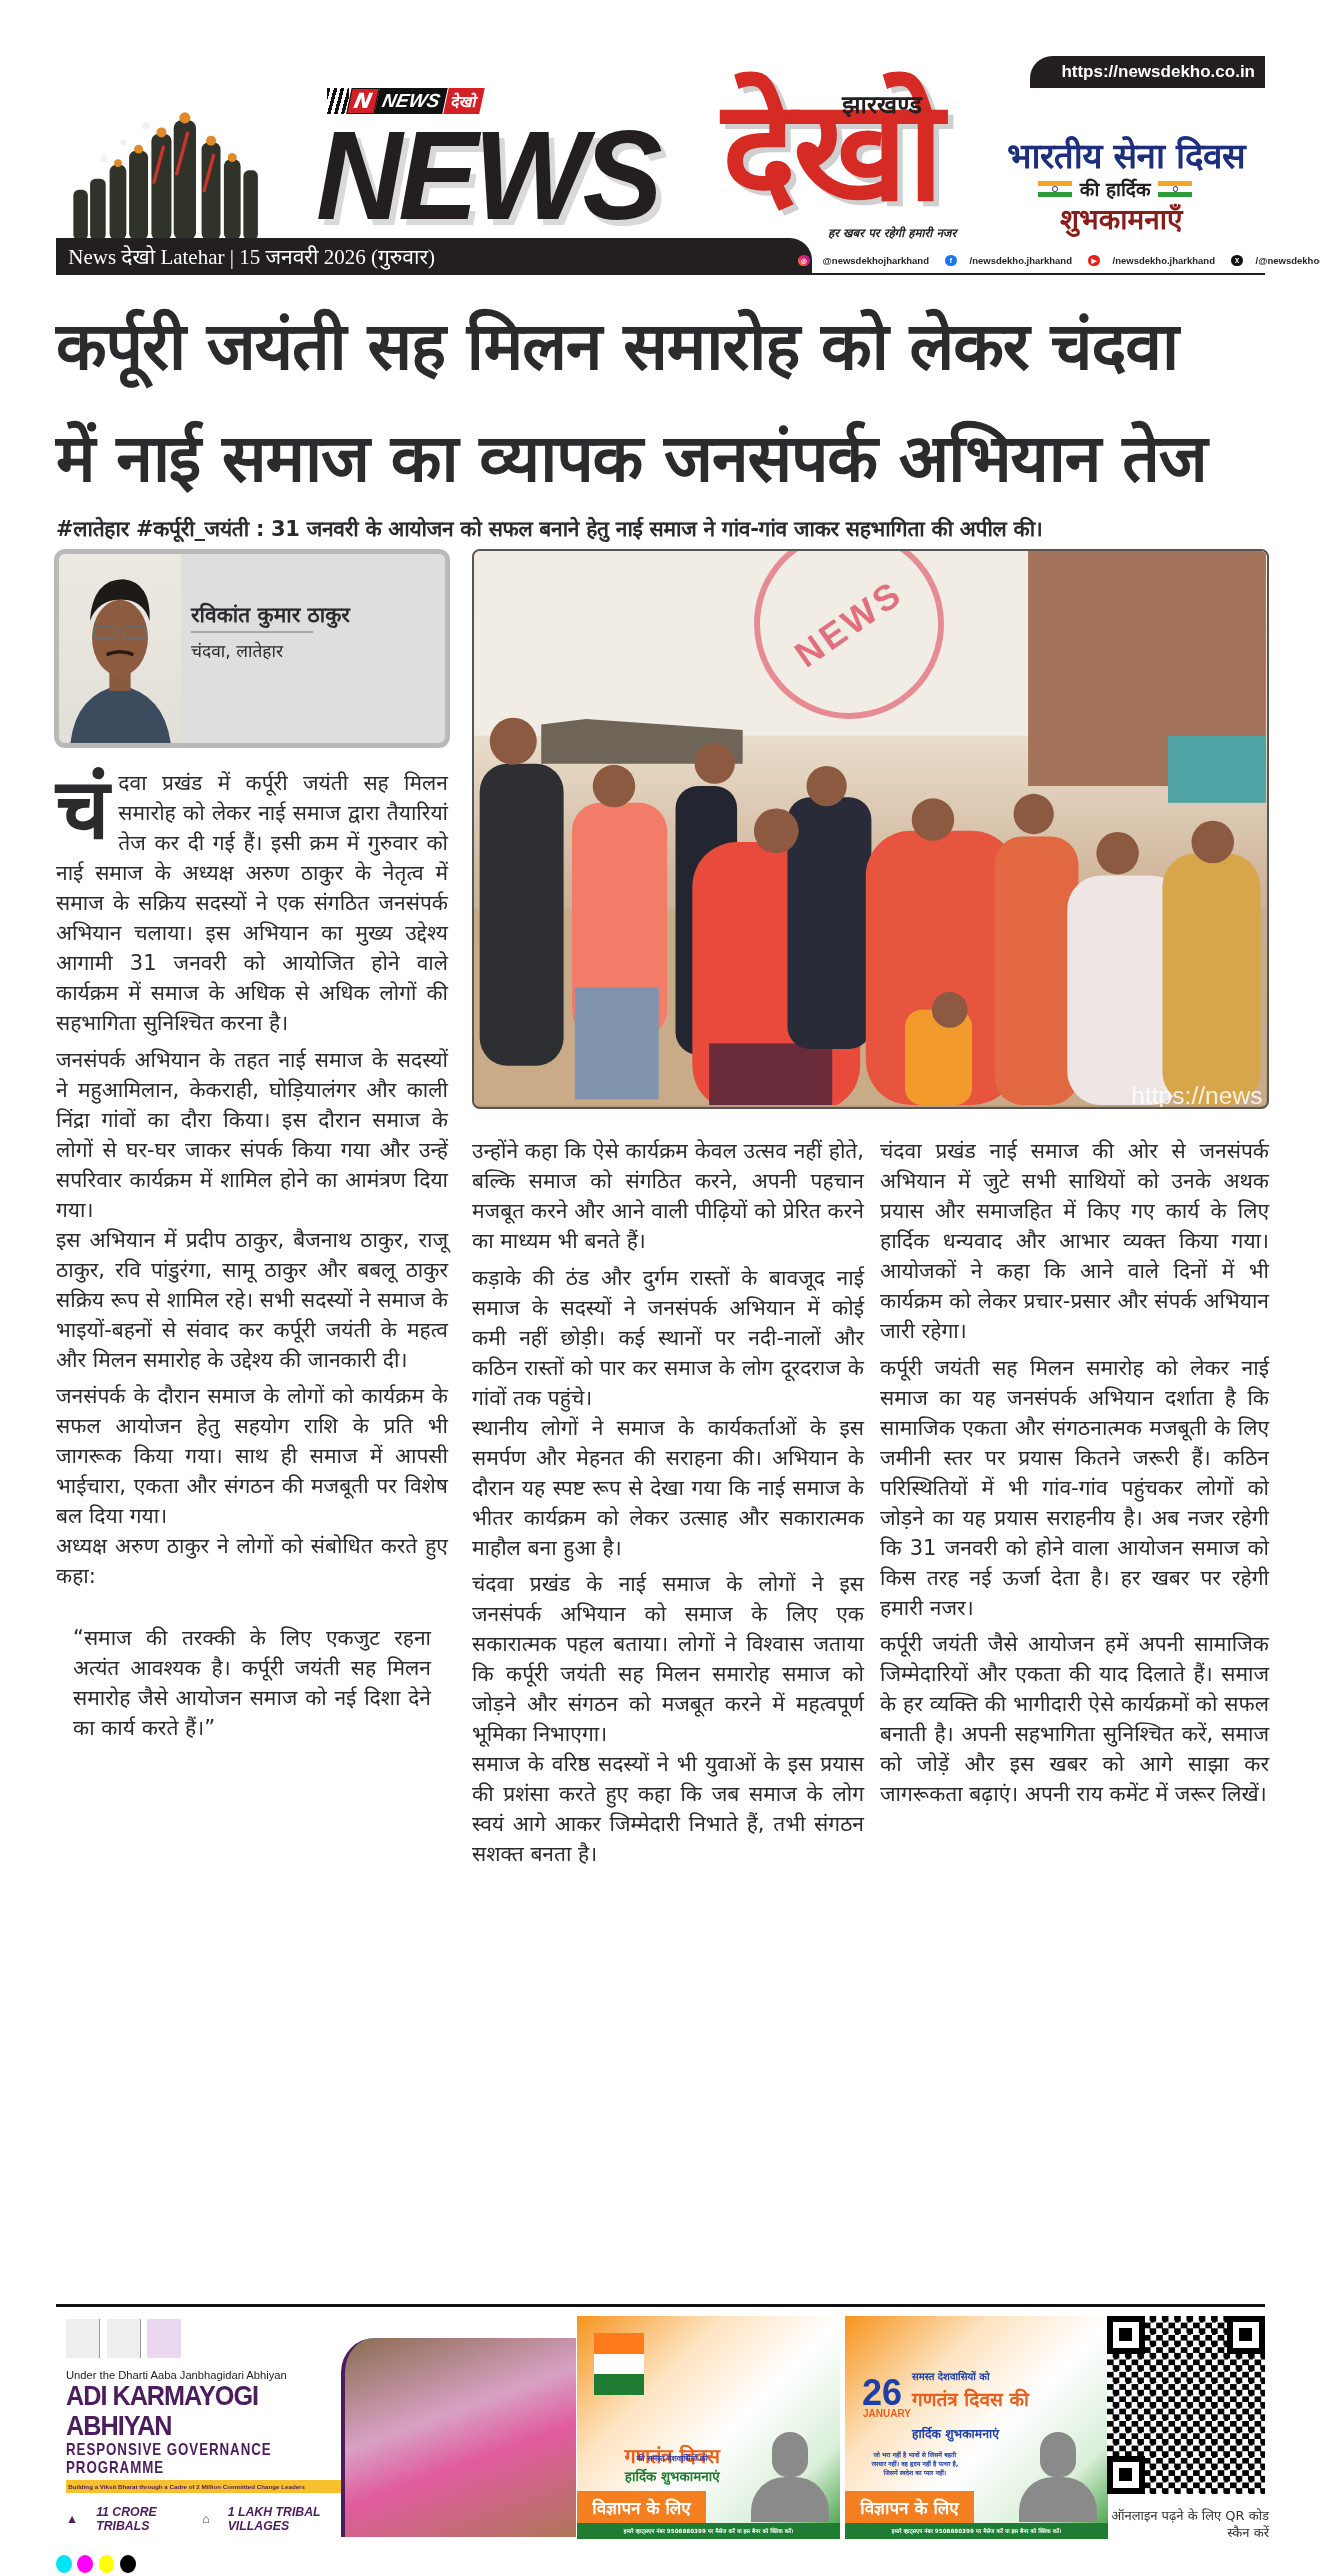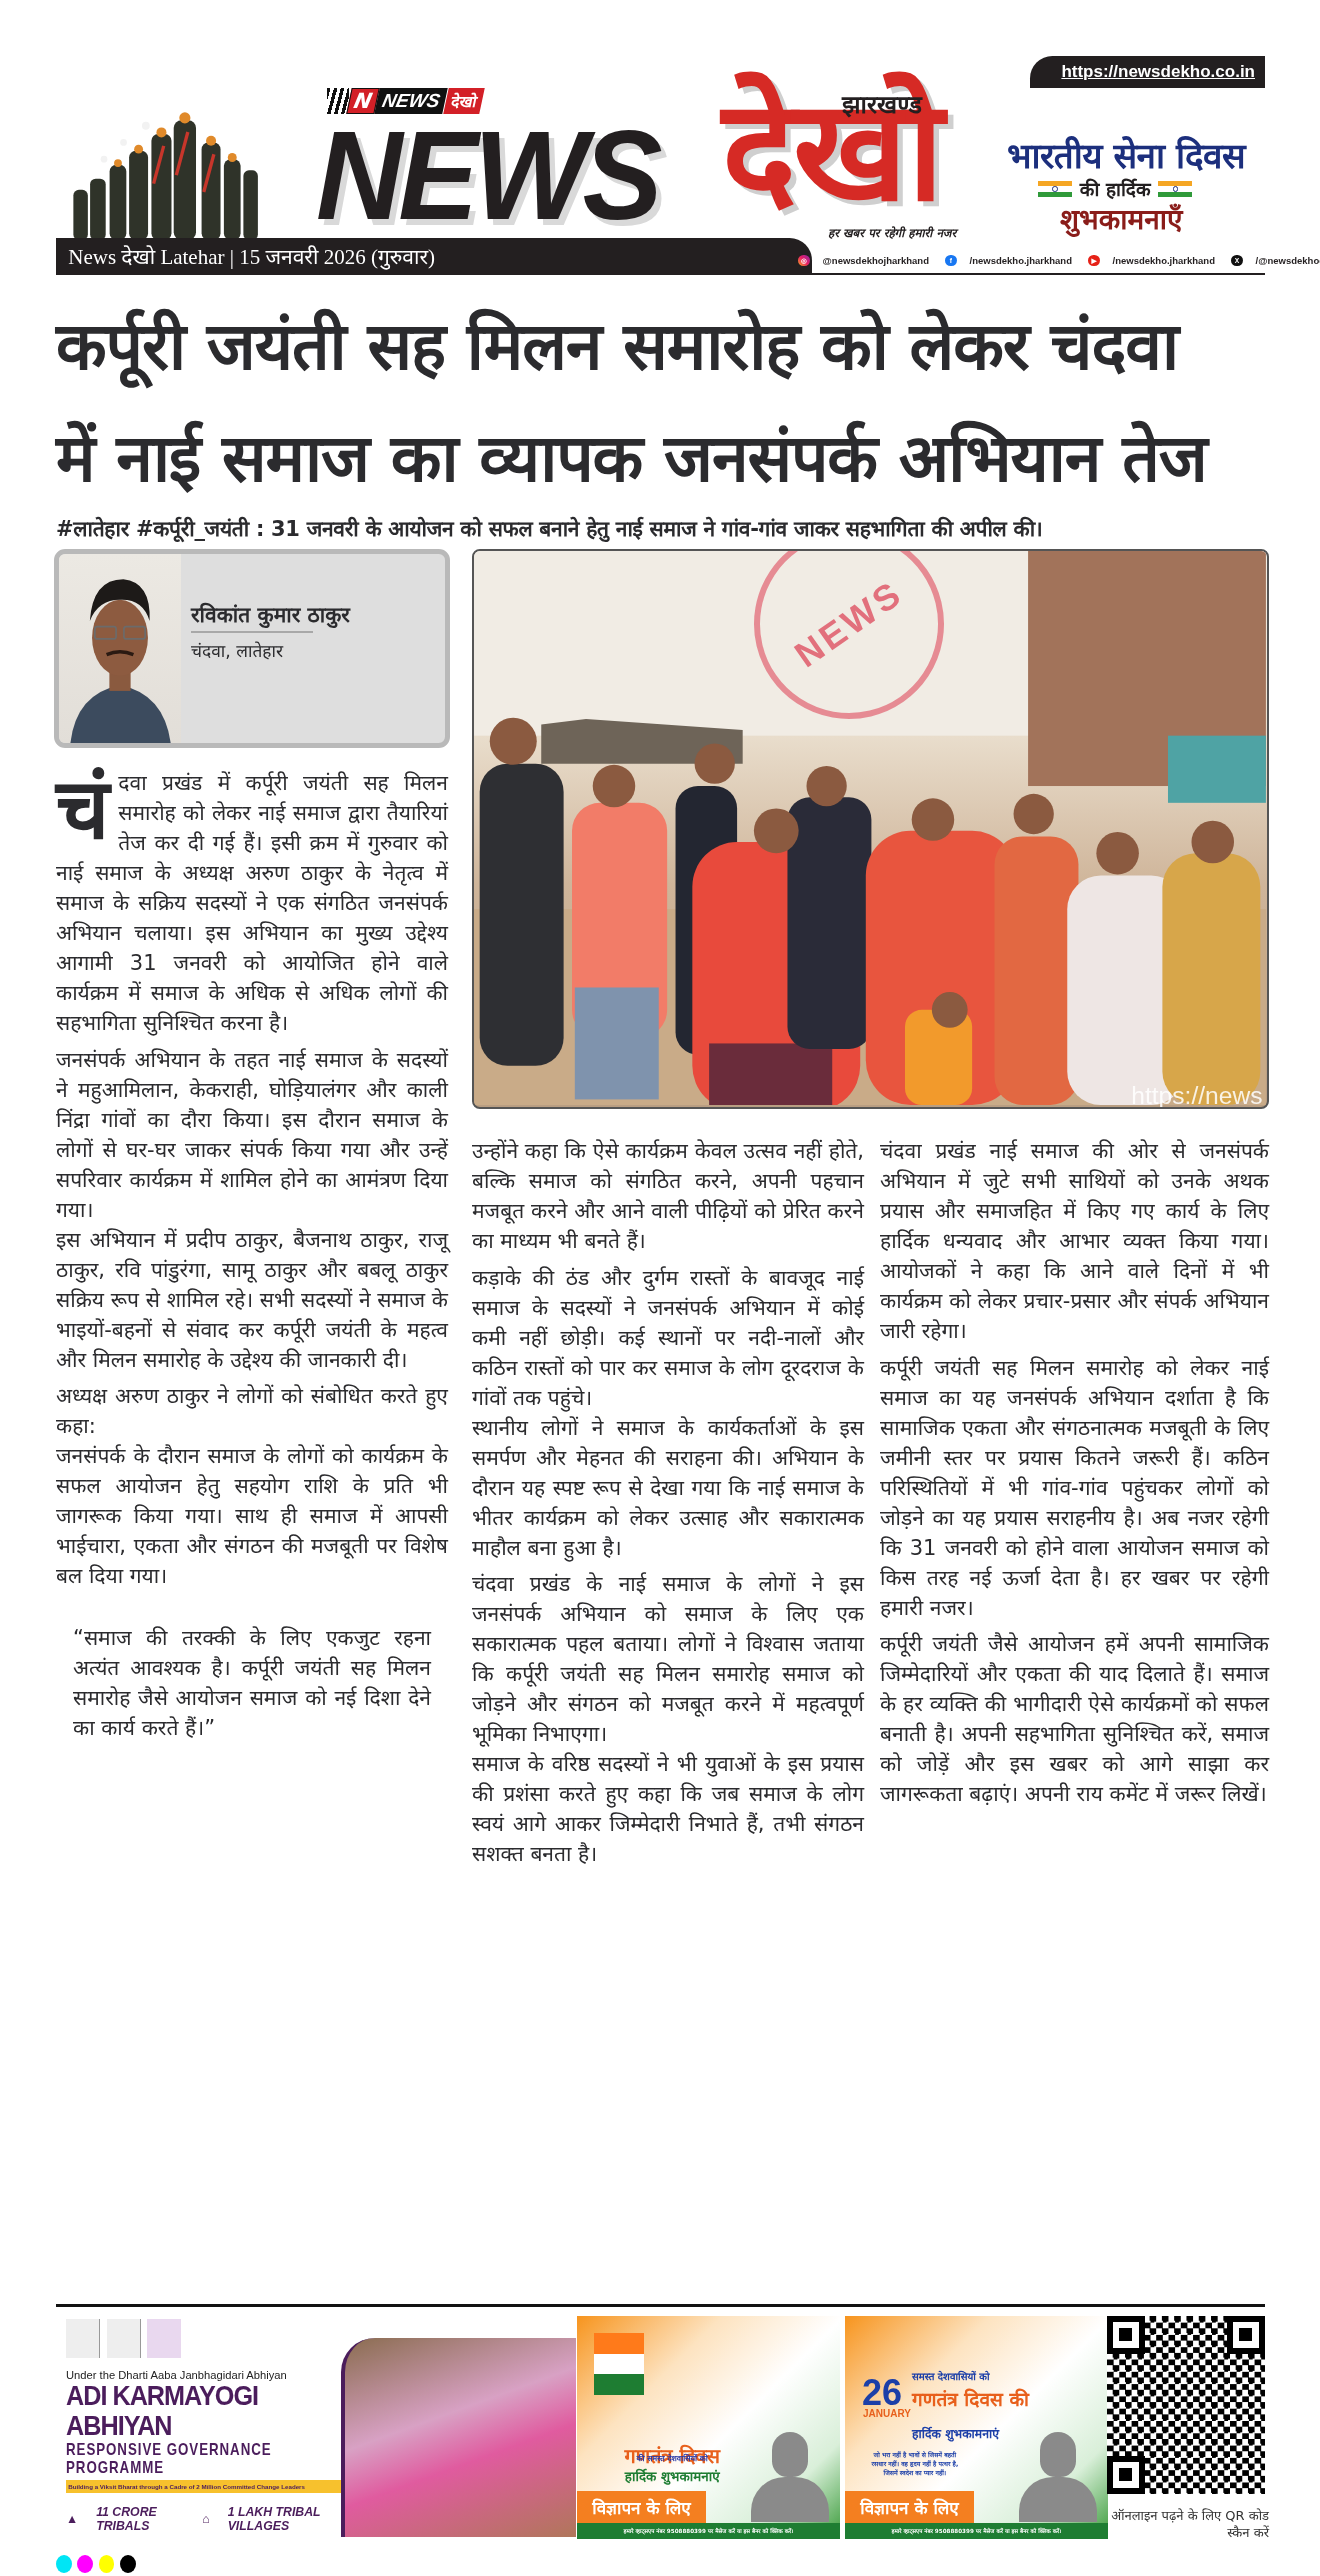--- a/index.html
+++ b/index.html
@@ -3,21 +3,21 @@
 <meta charset="utf-8">
 <style>
   * { box-sizing: border-box; margin: 0; padding: 0; }
   html, body { width: 1320px; height: 2576px; background: #ffffff; overflow: hidden; }
   body { font-family: "DejaVu Sans", "Liberation Sans", sans-serif; color: #2b2b2e; position: relative; }
 
   
   .masthead { position: absolute; left: 0; top: 0; width: 1320px; height: 274px; }
   .url-pill { position: absolute; left: 1030px; top: 56px; width: 235px; height: 32px; background: #231f20;
     border-radius: 22.4px 0 0 0; color: #fff; font-family: "Liberation Sans", sans-serif; font-weight: bold;
-    font-size: 17px; display: flex; align-items: center; justify-content: flex-end; padding-right: 10px; text-decoration: underline; }
+    font-size: 17px; display: flex; align-items: center; justify-content: flex-end; padding-right: 10px; }
   .soldiers { position: absolute; left: 56px; top: 109px; width: 241px; height: 131px; }
   .small-logo { position: absolute; left: 327px; top: 87px; height: 27px; display: flex; align-items: center; }
   .small-logo .bars { width: 22.4px; height: 26px; background: repeating-linear-gradient(105deg, #111 0 3.4px, transparent 3.4px 6.7px); }
   .small-logo .nbox { width: 28px; height: 26px; background: #d32027; color: #fff; font-weight: bold; font-style: italic;
     font-size: 21px; display: flex; align-items: center; justify-content: center; transform: skewX(-12deg); border: 1.7px solid #111; }
   .small-logo .news { height: 26px; background: #111; color: #fff; font-family: "Liberation Sans", sans-serif; font-weight: bold; font-style: italic;
     font-size: 19px; padding: 0 5.6px; display: flex; align-items: center; transform: skewX(-12deg); }
   .small-logo .dekho { height: 26px; background: #d32027; color: #fff; font-weight: bold; font-size: 15.7px; padding: 0 5.6px;
     display: flex; align-items: center; transform: skewX(-12deg); }
   .big-news { position: absolute; left: 316px; top: 115px; font-family: "Liberation Sans", sans-serif; font-weight: 900;
@@ -278,22 +278,22 @@
   <div class="watermark">
       <span>NEWS</span>
     </div>
   <div class="photo-url">https://news</div>
 </div>
 
 <div class="col col-left">
   <p><span class="dropcap">चं</span><span>दवा प्रखंड में कर्पूरी जयंती सह मिलन समारोह को लेकर नाई समाज द्वारा तैयारियां तेज कर दी गई हैं। इसी क्रम में गुरुवार को नाई समाज के अध्यक्ष अरुण ठाकुर के नेतृत्व में समाज के सक्रिय सदस्यों ने एक संगठित जनसंपर्क अभियान चलाया। इस अभियान का मुख्य उद्देश्य आगामी 31 जनवरी को आयोजित होने वाले कार्यक्रम में समाज के अधिक से अधिक लोगों की सहभागिता सुनिश्चित करना है।</span></p>
   <p class="tight">जनसंपर्क अभियान के तहत नाई समाज के सदस्यों ने महुआमिलान, केकराही, घोड़ियालंगर और काली निंद्रा गांवों का दौरा किया। इस दौरान समाज के लोगों से घर-घर जाकर संपर्क किया गया और उन्हें सपरिवार कार्यक्रम में शामिल होने का आमंत्रण दिया गया।</p>
   <p>इस अभियान में प्रदीप ठाकुर, बैजनाथ ठाकुर, राजू ठाकुर, रवि पांडुरंगा, सामू ठाकुर और बबलू ठाकुर सक्रिय रूप से शामिल रहे। सभी सदस्यों ने समाज के भाइयों-बहनों से संवाद कर कर्पूरी जयंती के महत्व और मिलन समारोह के उद्देश्य की जानकारी दी।</p>
+  <p class="tight">जनसंपर्क के दौरान समाज के लोगों को कार्यक्रम के सफल आयोजन हेतु सहयोग राशि के प्रति भी जागरूक किया गया। साथ ही समाज में आपसी भाईचारा, एकता और संगठन की मजबूती पर विशेष बल दिया गया।</p>
   <p class="tight">अध्यक्ष अरुण ठाकुर ने लोगों को संबोधित करते हुए कहा:</p>
-  <p class="tight">जनसंपर्क के दौरान समाज के लोगों को कार्यक्रम के सफल आयोजन हेतु सहयोग राशि के प्रति भी जागरूक किया गया। साथ ही समाज में आपसी भाईचारा, एकता और संगठन की मजबूती पर विशेष बल दिया गया।</p>
   <p class="quote">“समाज की तरक्की के लिए एकजुट रहना अत्यंत आवश्यक है। कर्पूरी जयंती सह मिलन समारोह जैसे आयोजन समाज को नई दिशा देने का कार्य करते हैं।”</p>
 </div>
 
 <div class="col col-mid">
   <p>उन्होंने कहा कि ऐसे कार्यक्रम केवल उत्सव नहीं होते, बल्कि समाज को संगठित करने, अपनी पहचान मजबूत करने और आने वाली पीढ़ियों को प्रेरित करने का माध्यम भी बनते हैं।</p>
   <p class="tight">कड़ाके की ठंड और दुर्गम रास्तों के बावजूद नाई समाज के सदस्यों ने जनसंपर्क अभियान में कोई कमी नहीं छोड़ी। कई स्थानों पर नदी-नालों और कठिन रास्तों को पार कर समाज के लोग दूरदराज के गांवों तक पहुंचे।</p>
   <p>स्थानीय लोगों ने समाज के कार्यकर्ताओं के इस समर्पण और मेहनत की सराहना की। अभियान के दौरान यह स्पष्ट रूप से देखा गया कि नाई समाज के भीतर कार्यक्रम को लेकर उत्साह और सकारात्मक माहौल बना हुआ है।</p>
   <p class="tight">चंदवा प्रखंड के नाई समाज के लोगों ने इस जनसंपर्क अभियान को समाज के लिए एक सकारात्मक पहल बताया। लोगों ने विश्वास जताया कि कर्पूरी जयंती सह मिलन समारोह समाज को जोड़ने और संगठन को मजबूत करने में महत्वपूर्ण भूमिका निभाएगा।</p>
   <p>समाज के वरिष्ठ सदस्यों ने भी युवाओं के इस प्रयास की प्रशंसा करते हुए कहा कि जब समाज के लोग स्वयं आगे आकर जिम्मेदारी निभाते हैं, तभी संगठन सशक्त बनता है।</p>
 </div>

